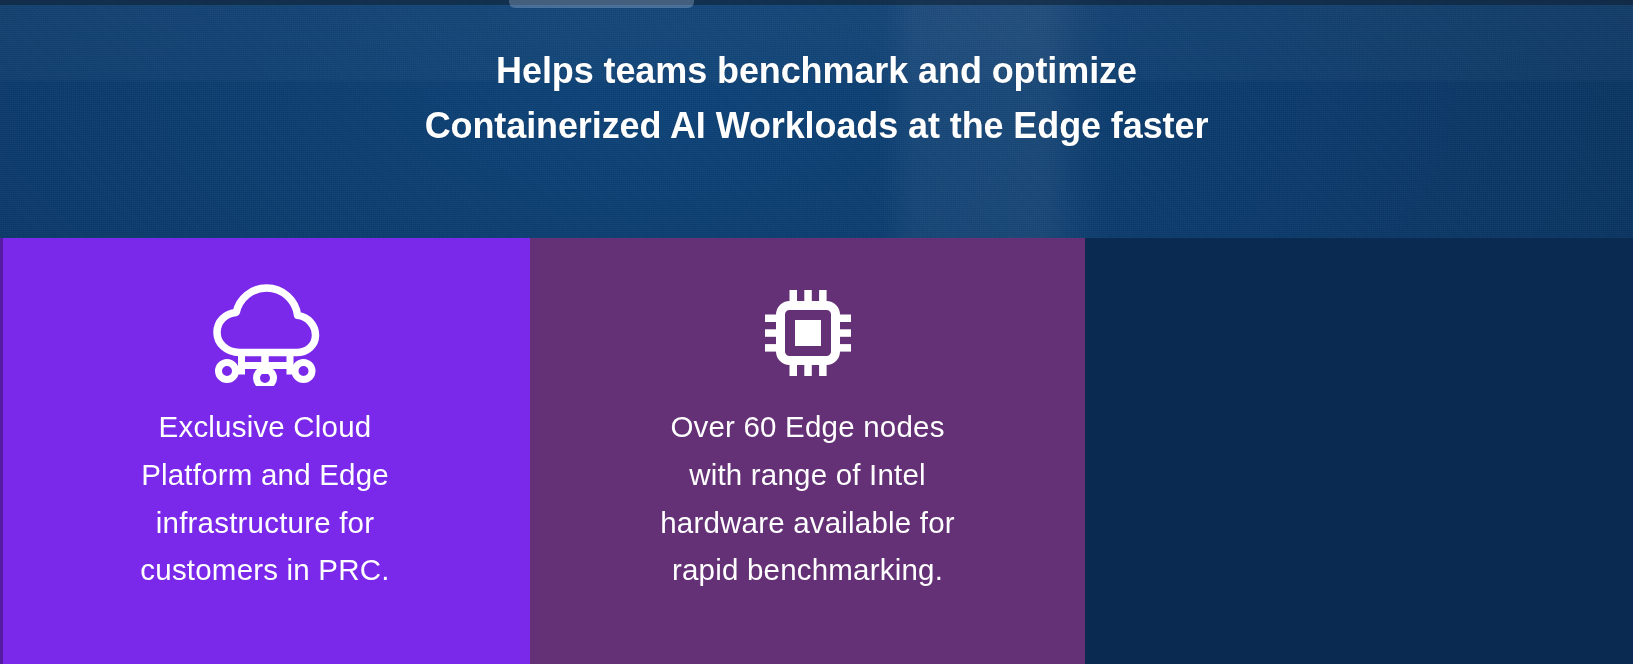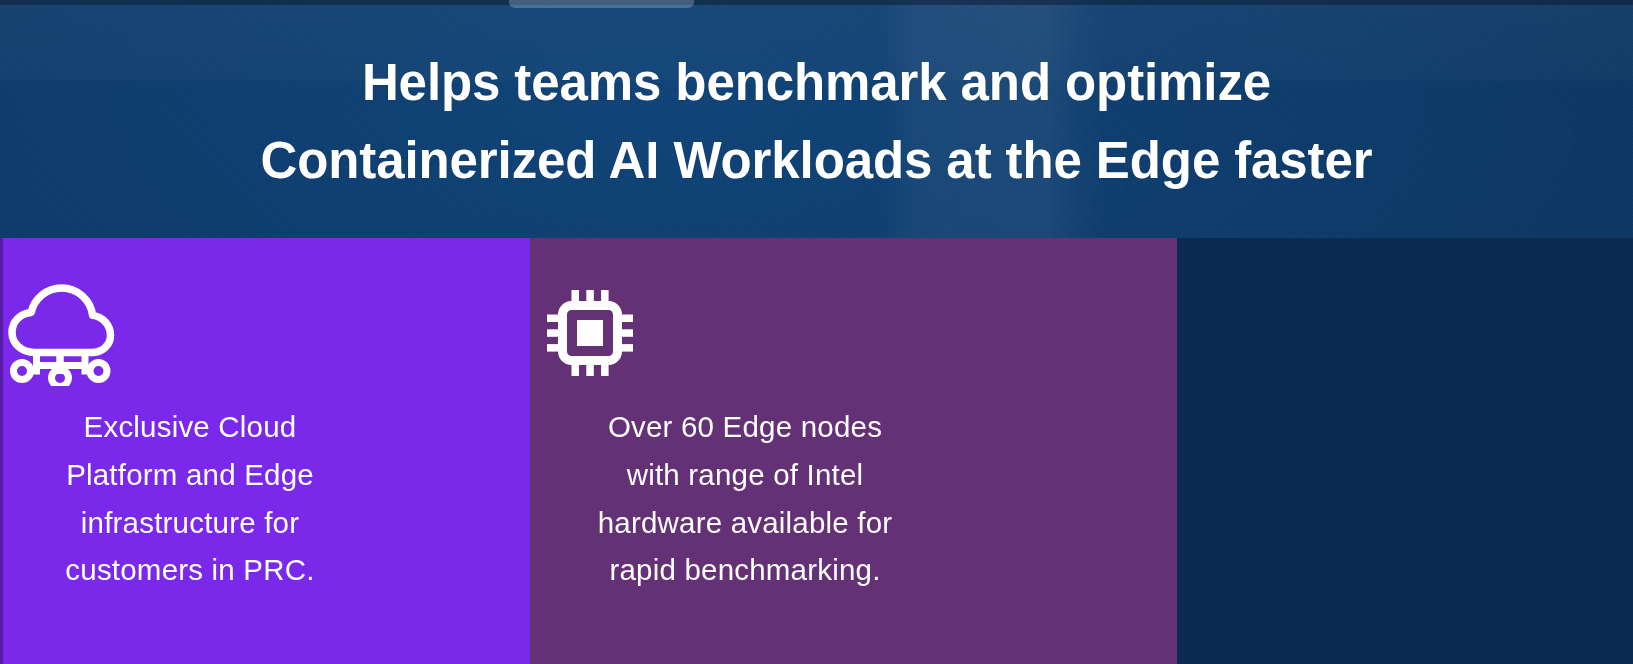--- a/index.html
+++ b/index.html
@@ -70,46 +70,46 @@
     background: rgba(185,205,232,0.30);
   }
 
   .headline {
     position: absolute;
     left: 0;
     top: 44px;
     width: 1633px;
     text-align: center;
     color: #ffffff;
-    font-size: 51px;
+    font-size: 36px;
     font-weight: bold;
     line-height: 1.52;
     letter-spacing: -0.1px;
     text-shadow: 0 0 1px rgba(0,0,0,0.25);
     white-space: pre-line;
   }
 
   
   .panels {
     position: absolute;
     left: 0;
     top: 238px;
     width: 1633px;
     height: 426px;
     display: flex;
   }
   .panel {
     position: relative;
     display: flex;
     flex-direction: column;
-    align-items: flex-start;
+    align-items: center;
     box-sizing: border-box;
   }
   .panel-1 { width: 530px;  background: #7a29ea; }
-  .panel-2 { width: 647px;  background: #653176; }
+  .panel-2 { width: 555px;  background: #653176; }
   .panel-3 { width: 548px;  background: #b44405; }
 
   .panel-icon {
     margin-top: 43px;
     width: 120px;
     height: 106px;
     display: flex;
     align-items: center;
     justify-content: center;
   }

